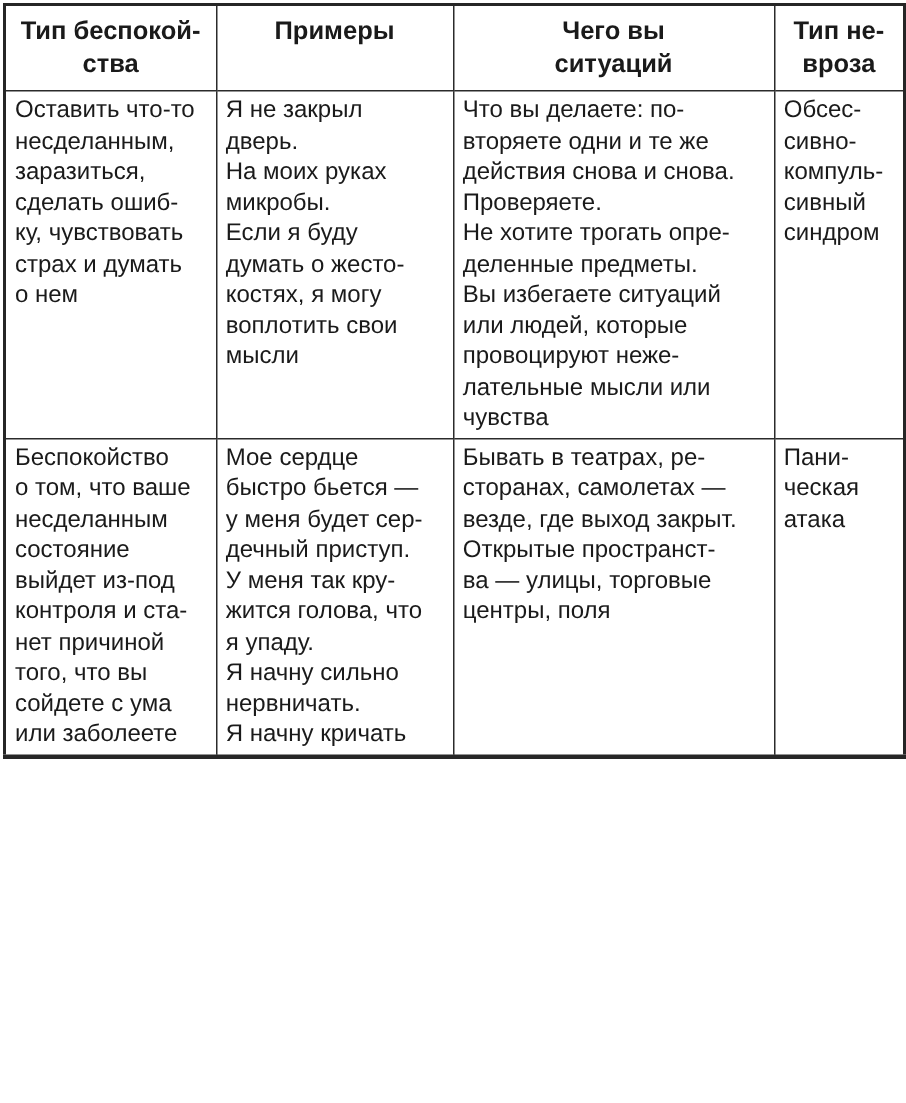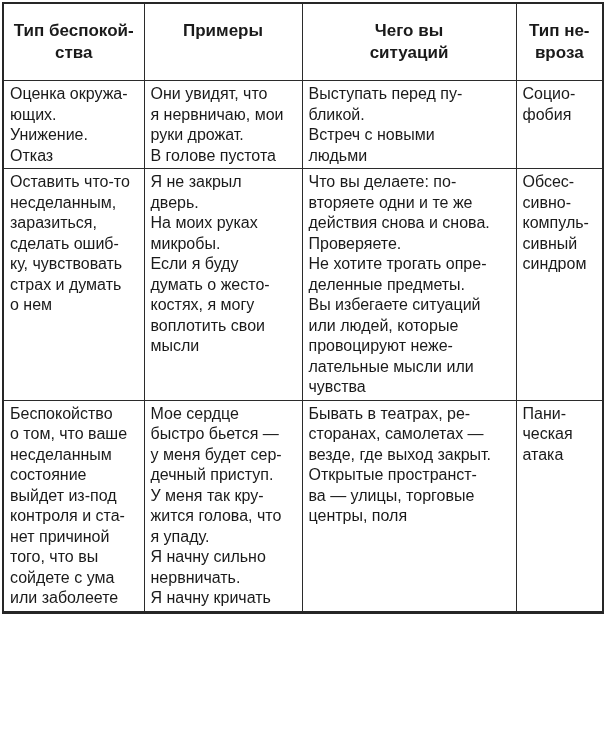--- a/index.html
+++ b/index.html
@@ -34,21 +34,21 @@
   
   table.grid { border: 2px solid #262626; border-bottom-width: 3px; }
   table.grid thead th { border-bottom: 1px solid #2b2b2b; }
 
   th.hdr {
     font-weight: bold;
     font-size: 17px;
     line-height: 22px;
     text-align: center;
     vertical-align: middle;
-    padding: 16px 4px;
+    padding: 6px 4px;
     white-space: pre-line;
     height: 44px;
   }
   td.cell {
     font-size: 16px;
     line-height: 20.5px;
     padding: 3px 6px 2px 6px;
     white-space: pre-line;
     text-align: left;
   }
@@ -73,36 +73,20 @@
         <th class="hdr">Тип беспокой-
 ства</th>
         <th class="hdr">Примеры</th>
         <th class="hdr">Чего вы
 ситуаций</th>
         <th class="hdr">Тип не-
 вроза</th>
       </tr>
     </thead>
     <tbody>
-      <tr>
-        <td class="cell">Оценка окружа-
-ющих.
-Унижение.
-Отказ</td>
-        <td class="cell">Они увидят, что
-я нервничаю, мои
-руки дрожат.
-В голове пустота</td>
-        <td class="cell">Выступать перед пу-
-бликой.
-Встреч с новыми
-людьми</td>
-        <td class="cell">Социо-
-фобия</td>
-      </tr>
       <tr>
         <td class="cell">Оставить что-то
 несделанным,
 заразиться,
 сделать ошиб-
 ку, чувствовать
 страх и думать
 о нем</td>
         <td class="cell">Я не закрыл
 дверь.

